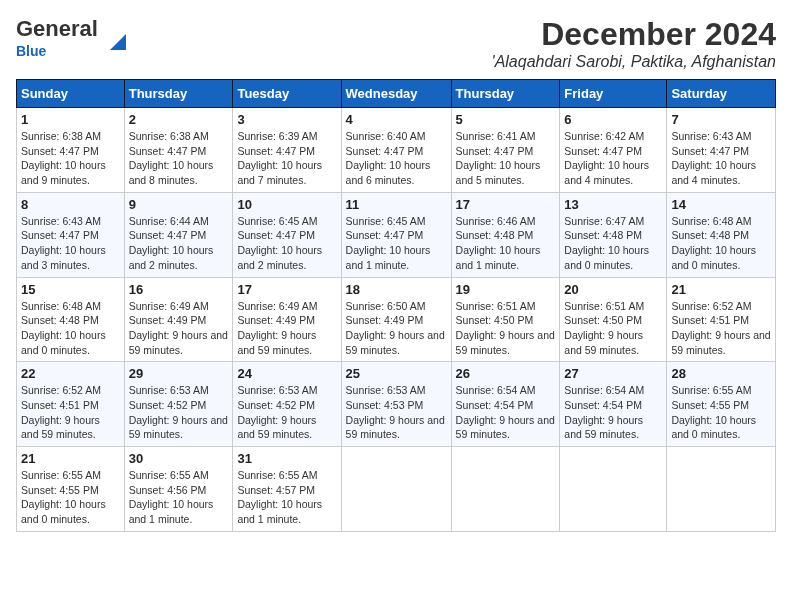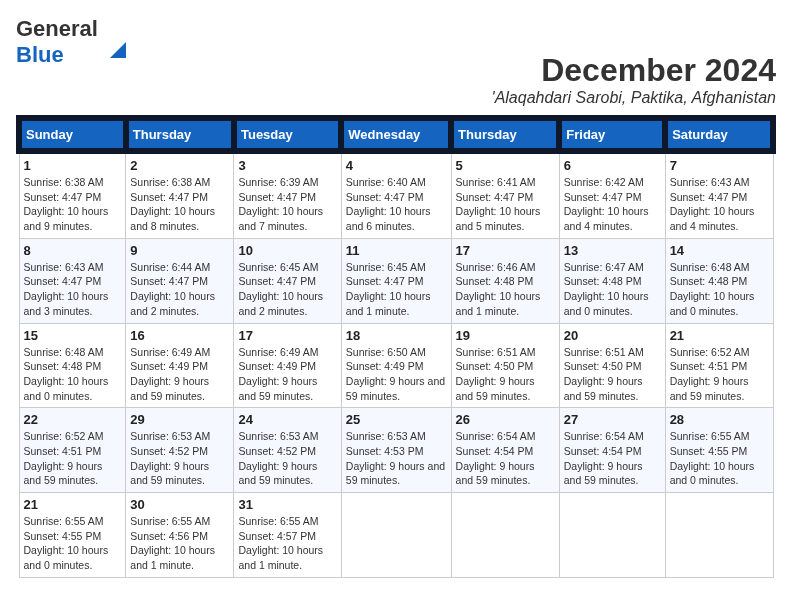--- a/index.html
+++ b/index.html
@@ -16,21 +16,20 @@
       align-items: flex-start;
       margin-bottom: 8px;
     }
     .logo {
       display: flex;
       flex-direction: column;
       align-items: flex-start;
     }
     .title-area {
       text-align: right;
-      margin-top: 36px;
     }
     .month-title {
       font-size: 32px;
       font-weight: bold;
       color: #333;
     }
     .location-title {
       font-size: 16px;
       color: #333;
       font-style: italic;
@@ -40,21 +39,21 @@
       border-collapse: collapse;
       font-size: 11px;
     }
     .calendar th {
       background: #1565c0;
       color: #fff;
       padding: 6px 4px;
       text-align: left;
       font-size: 13px;
       font-weight: bold;
-      border: 6px solid #0f172a;
+      border: 1px solid #0f172a;
     }
     .calendar td {
       border: 1px solid #ccc;
       vertical-align: top;
       padding: 4px;
       width: 113px;
       min-height: 90px;
       background: #fff;
     }
     .calendar tr:nth-child(even) td {
@@ -78,21 +77,21 @@
   </style>
 </head>
 <body>
 
 <div class="header-area">
   <div class="logo">
     <div style="display:flex; align-items:flex-end; gap:8px;">
       <div style="position:relative; display:inline-block;">
         <span style="font-size:22px; font-weight:bold; color:#333;">General</span>
         <br>
-        <span style="font-size:22px; font-weight:bold; color:#1565c0;">Blue</span>
+        <span style="font-size:14px; font-weight:bold; color:#1565c0;">Blue</span>
       </div>
       <div style="margin-left:2px; margin-bottom:4px;">
         <svg width="20" height="20" viewBox="0 0 20 20">
           <polygon points="2,18 18,18 18,2" fill="#1565c0"></polygon>
         </svg>
       </div>
     </div>
   </div>
   <div class="title-area">
     <div class="month-title">December 2024</div>

